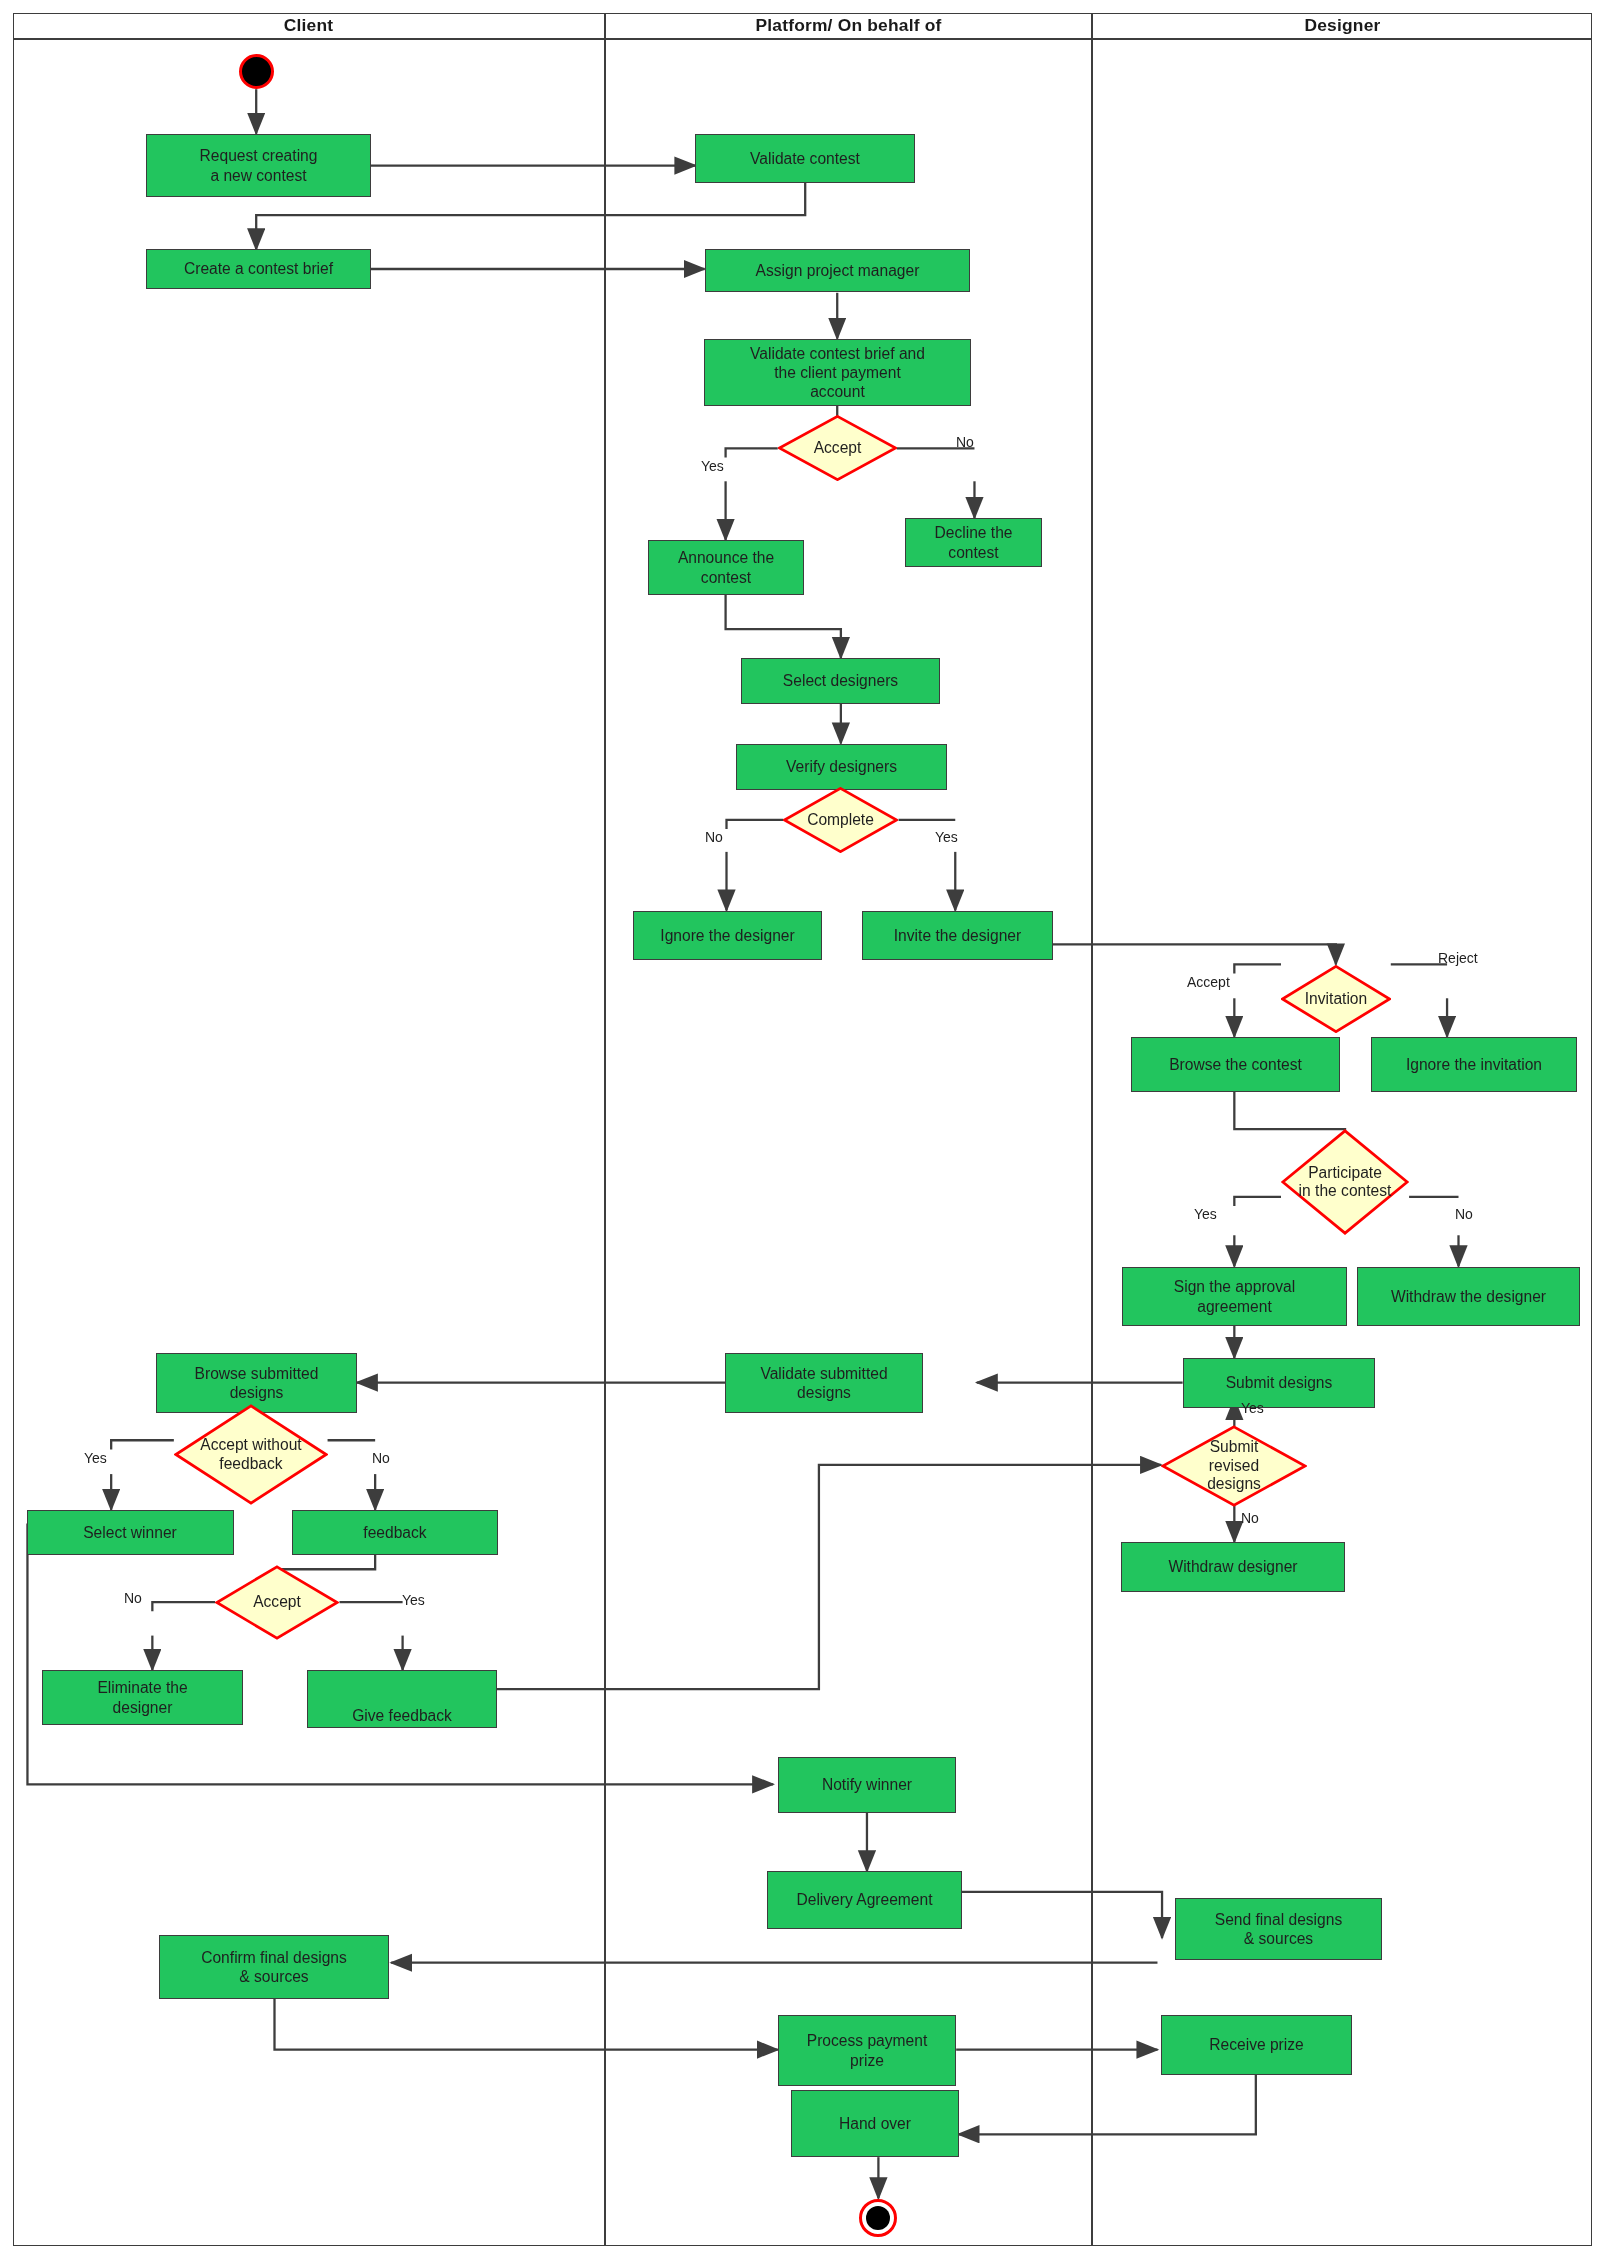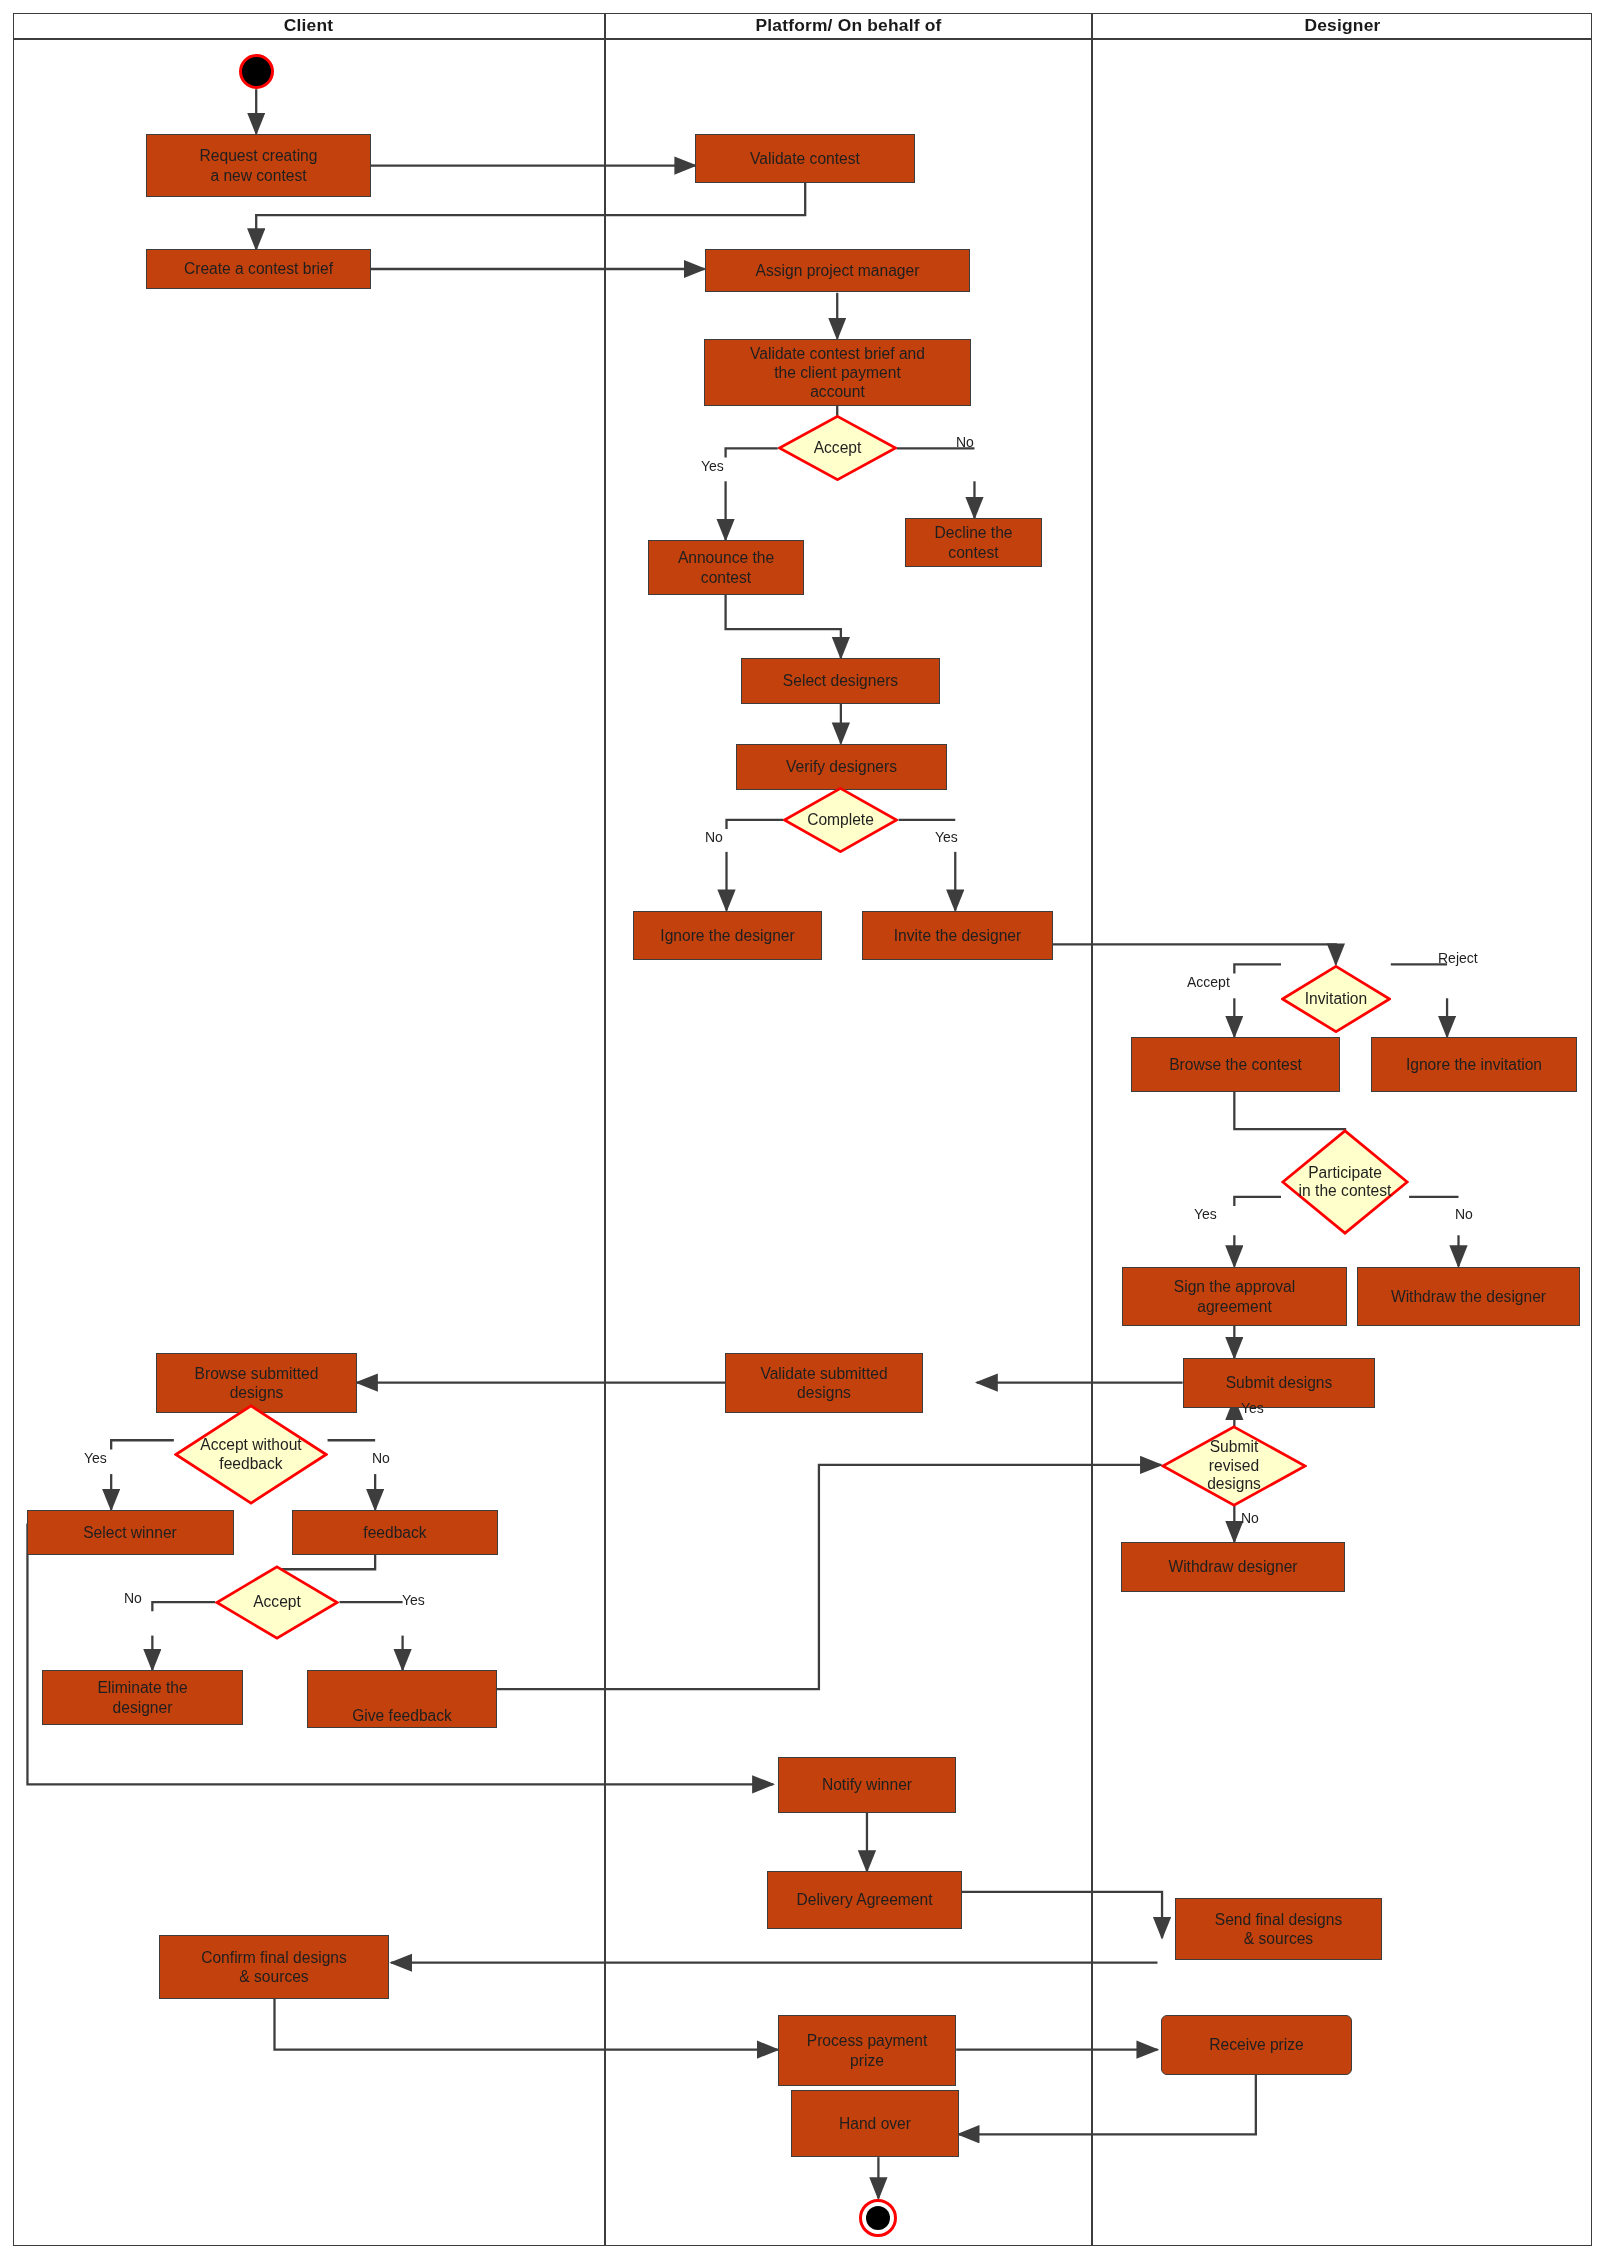--- a/index.html
+++ b/index.html
@@ -6,21 +6,21 @@
   body{font-family:"Liberation Sans","DejaVu Sans",sans-serif;}
   #canvas{position:relative;width:1620px;height:2261px;background:#fff;overflow:hidden;}
   svg#wires{position:absolute;left:0;top:0;width:1620px;height:2261px;overflow:visible;}
 
   .lane-frame{position:absolute;border:1.8px solid #3d3d3d;box-sizing:border-box;background:transparent;}
   .lane-div{position:absolute;width:1.8px;background:#3d3d3d;}
   .lane-head-rule{position:absolute;height:1.8px;background:#3d3d3d;}
   .lane-title{position:absolute;text-align:center;font-size:17.4px;font-weight:bold;color:#1a1a1a;
               display:flex;align-items:center;justify-content:center;letter-spacing:0.2px;}
 
-  .node{position:absolute;box-sizing:border-box;border:1.8px solid #3d3d3d;background:#c2410c;
+  .node{position:absolute;box-sizing:border-box;border:1.8px solid #3d3d3d;background:#22c55e;
         display:flex;align-items:center;justify-content:center;text-align:center;
         font-size:15.6px;color:#1f1f1f;line-height:1.22;padding:1.8px 3.7px;}
   .node span{display:block;white-space:pre-line;}
 
   .diamond-wrap{position:absolute;display:flex;align-items:center;justify-content:center;}
   .diamond-shape{position:absolute;left:0;top:0;width:100%;height:100%;}
   .diamond-label{position:relative;z-index:2;text-align:center;font-size:15.6px;color:#1f1f1f;
                  line-height:1.18;white-space:pre-line;pointer-events:none;}
 
   .term{position:absolute;}
@@ -275,21 +275,21 @@
   <div class="node" style="left:159px;top:1935px;width:230px;height:64px;">
     <span>Confirm final designs
 &amp; sources</span>
     </div>
 
   <div class="node" style="left:778px;top:2015px;width:178px;height:71px;">
     <span>Process payment
 prize</span>
     </div>
 
-  <div class="node" style="left:1161px;top:2015px;width:191px;height:60px;border-radius:6px;">
+  <div class="node" style="left:1161px;top:2015px;width:191px;height:60px;">
     <span>Receive prize</span>
     </div>
 
   <div class="node" style="left:791px;top:2090px;width:168px;height:67px;">
     <span>Hand over</span>
     </div>
 
   <div class="diamond-wrap" style="left:778px;top:415px;width:119px;height:66px;">
     <svg class="diamond-shape" viewBox="0 0 260 144" preserveAspectRatio="none">
       <polygon points="130,3 257,72 130,141 3,72" fill="#ffffcc" stroke="#ff0000" stroke-width="6"></polygon>

